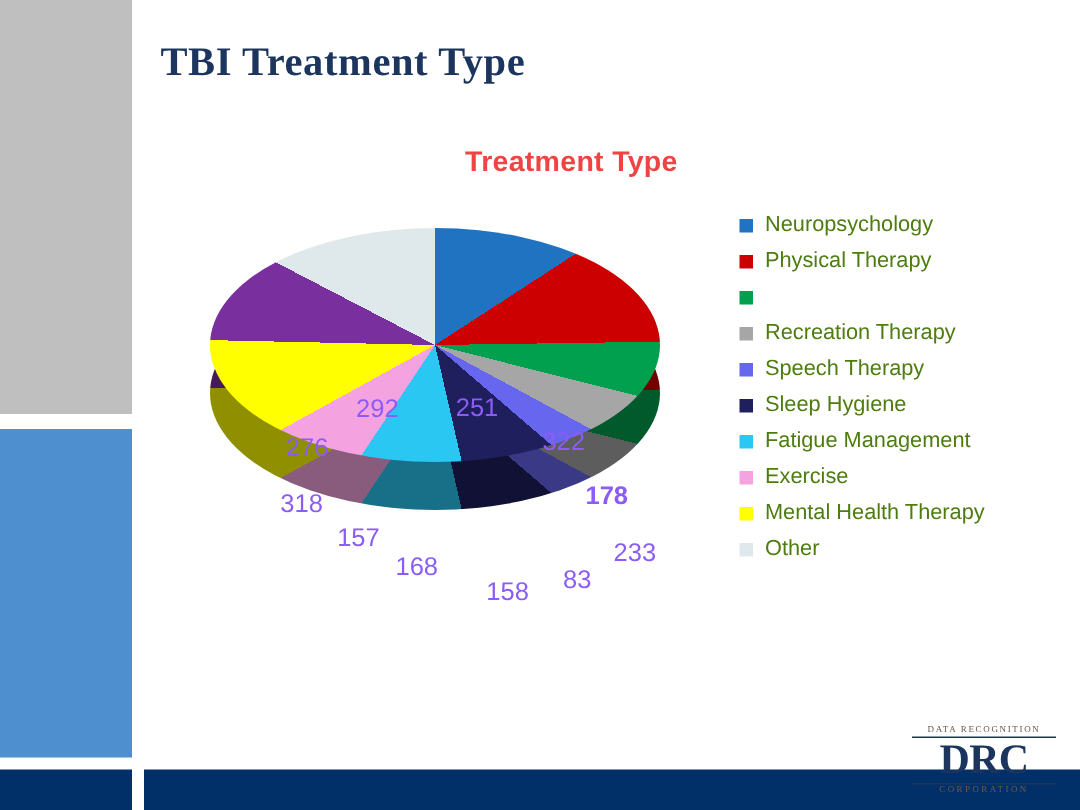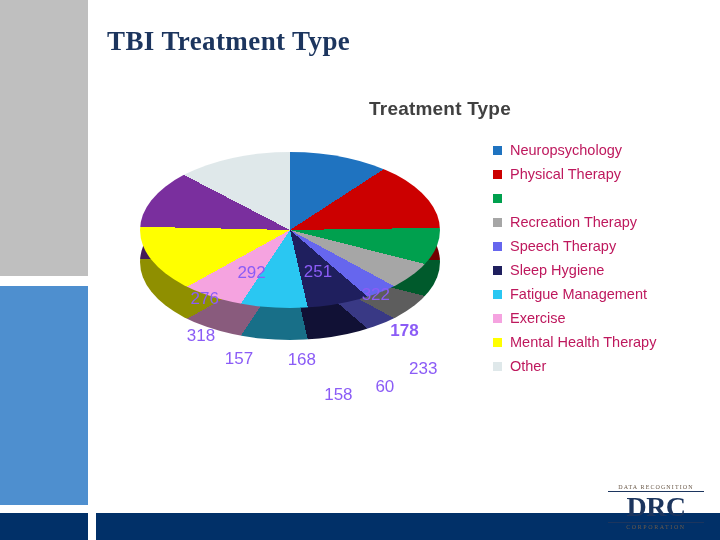--- a/index.html
+++ b/index.html
@@ -56,24 +56,24 @@
   
   #chart-panel {
     position: absolute;
     left: 130px; top: 90px;
     width: 570px; height: 320px;
   }
   #chart-title {
     position: absolute;
     left: 180px; top: 8px;
     width: 260px;
-    text-align: center;
+    text-align: left;
     font-size: 19px;
     font-weight: bold;
-    color: #404040;
+    color: #ef4444;
     letter-spacing: 0.2px;
   }
 
   
   #pie-figure {
     position: absolute;
     left: 10px; top: 62px;
     width: 340px; height: 220px;
   }
   .pie-layer {
@@ -105,21 +105,21 @@
     align-items: center;
     height: 24px;
   }
   .legend-swatch {
     width: 9px; height: 9px;
     flex: 0 0 9px;
     margin-right: 8px;
   }
   .legend-label {
     font-size: 14.5px;
-    color: #be185d;
+    color: #4d7c0f;
     white-space: nowrap;
   }
 
   
   #drc-logo {
     position: absolute;
     left: 608px; top: 440px;
     width: 96px; height: 52px;
     text-align: center;
     color: #1c355e;
@@ -165,23 +165,23 @@
   <div id="chart-title">Treatment Type</div>
 
   <div id="pie-figure">
     <div class="pie-layer" id="pie-side" style="background: conic-gradient(rgb(31, 115, 192) 0deg, rgb(31, 115, 192) 38.715deg, rgb(204, 0, 0) 38.715deg, rgb(204, 0, 0) 88.38deg, rgb(0, 160, 78) 88.38deg, rgb(0, 160, 78) 115.835deg, rgb(166, 166, 166) 115.835deg, rgb(166, 166, 166) 136.041deg, rgb(102, 102, 238) 136.041deg, rgb(102, 102, 238) 148.843deg, rgb(31, 31, 94) 148.843deg, rgb(31, 31, 94) 173.213deg, rgb(42, 199, 242) 173.213deg, rgb(42, 199, 242) 199.126deg, rgb(245, 163, 224) 199.126deg, rgb(245, 163, 224) 223.342deg, rgb(255, 255, 0) 223.342deg, rgb(255, 255, 0) 272.391deg, rgb(122, 47, 158) 272.391deg, rgb(122, 47, 158) 314.961deg, rgb(223, 232, 234) 314.961deg, rgb(223, 232, 234) 360deg);"></div>
     <div class="pie-layer" id="pie-top" style="background: conic-gradient(rgb(31, 115, 192) 0deg, rgb(31, 115, 192) 38.715deg, rgb(204, 0, 0) 38.715deg, rgb(204, 0, 0) 88.38deg, rgb(0, 160, 78) 88.38deg, rgb(0, 160, 78) 115.835deg, rgb(166, 166, 166) 115.835deg, rgb(166, 166, 166) 136.041deg, rgb(102, 102, 238) 136.041deg, rgb(102, 102, 238) 148.843deg, rgb(31, 31, 94) 148.843deg, rgb(31, 31, 94) 173.213deg, rgb(42, 199, 242) 173.213deg, rgb(42, 199, 242) 199.126deg, rgb(245, 163, 224) 199.126deg, rgb(245, 163, 224) 223.342deg, rgb(255, 255, 0) 223.342deg, rgb(255, 255, 0) 272.391deg, rgb(122, 47, 158) 272.391deg, rgb(122, 47, 158) 314.961deg, rgb(223, 232, 234) 314.961deg, rgb(223, 232, 234) 360deg);"></div>
     <div id="pie-labels">
         <div class="pie-label" style="left: 163.826px; top: 110.374px;">251</div>
         <div class="pie-label" style="left: 221.635px; top: 133.068px;">322</div>
         <div class="pie-label" style="left: 250.33px; top: 169.089px; font-weight: bold;">178</div>
         <div class="pie-label" style="left: 269.021px; top: 207.273px;">233</div>
-        <div class="pie-label" style="left: 235.406px; top: 225.254px;">60</div>
+        <div class="pie-label" style="left: 235.406px; top: 225.254px;">83</div>
         <div class="pie-label" style="left: 184.203px; top: 233.451px;">158</div>
-        <div class="pie-label" style="left: 123.65px; top: 198px; margin-left: 24px;">168</div>
+        <div class="pie-label" style="left: 123.65px; top: 216px;">168</div>
         <div class="pie-label" style="left: 84.7764px; top: 197.351px;">157</div>
         <div class="pie-label" style="left: 46.8534px; top: 174.221px;">318</div>
         <div class="pie-label" style="left: 50.5753px; top: 137.207px;">276</div>
         <div class="pie-label" style="left: 97.3815px; top: 111.327px;">292</div>
       </div>
   </div>
 
   <div id="chart-legend">
       <div class="legend-row">
         <span class="legend-swatch" style="background: rgb(31, 115, 192);"></span>

